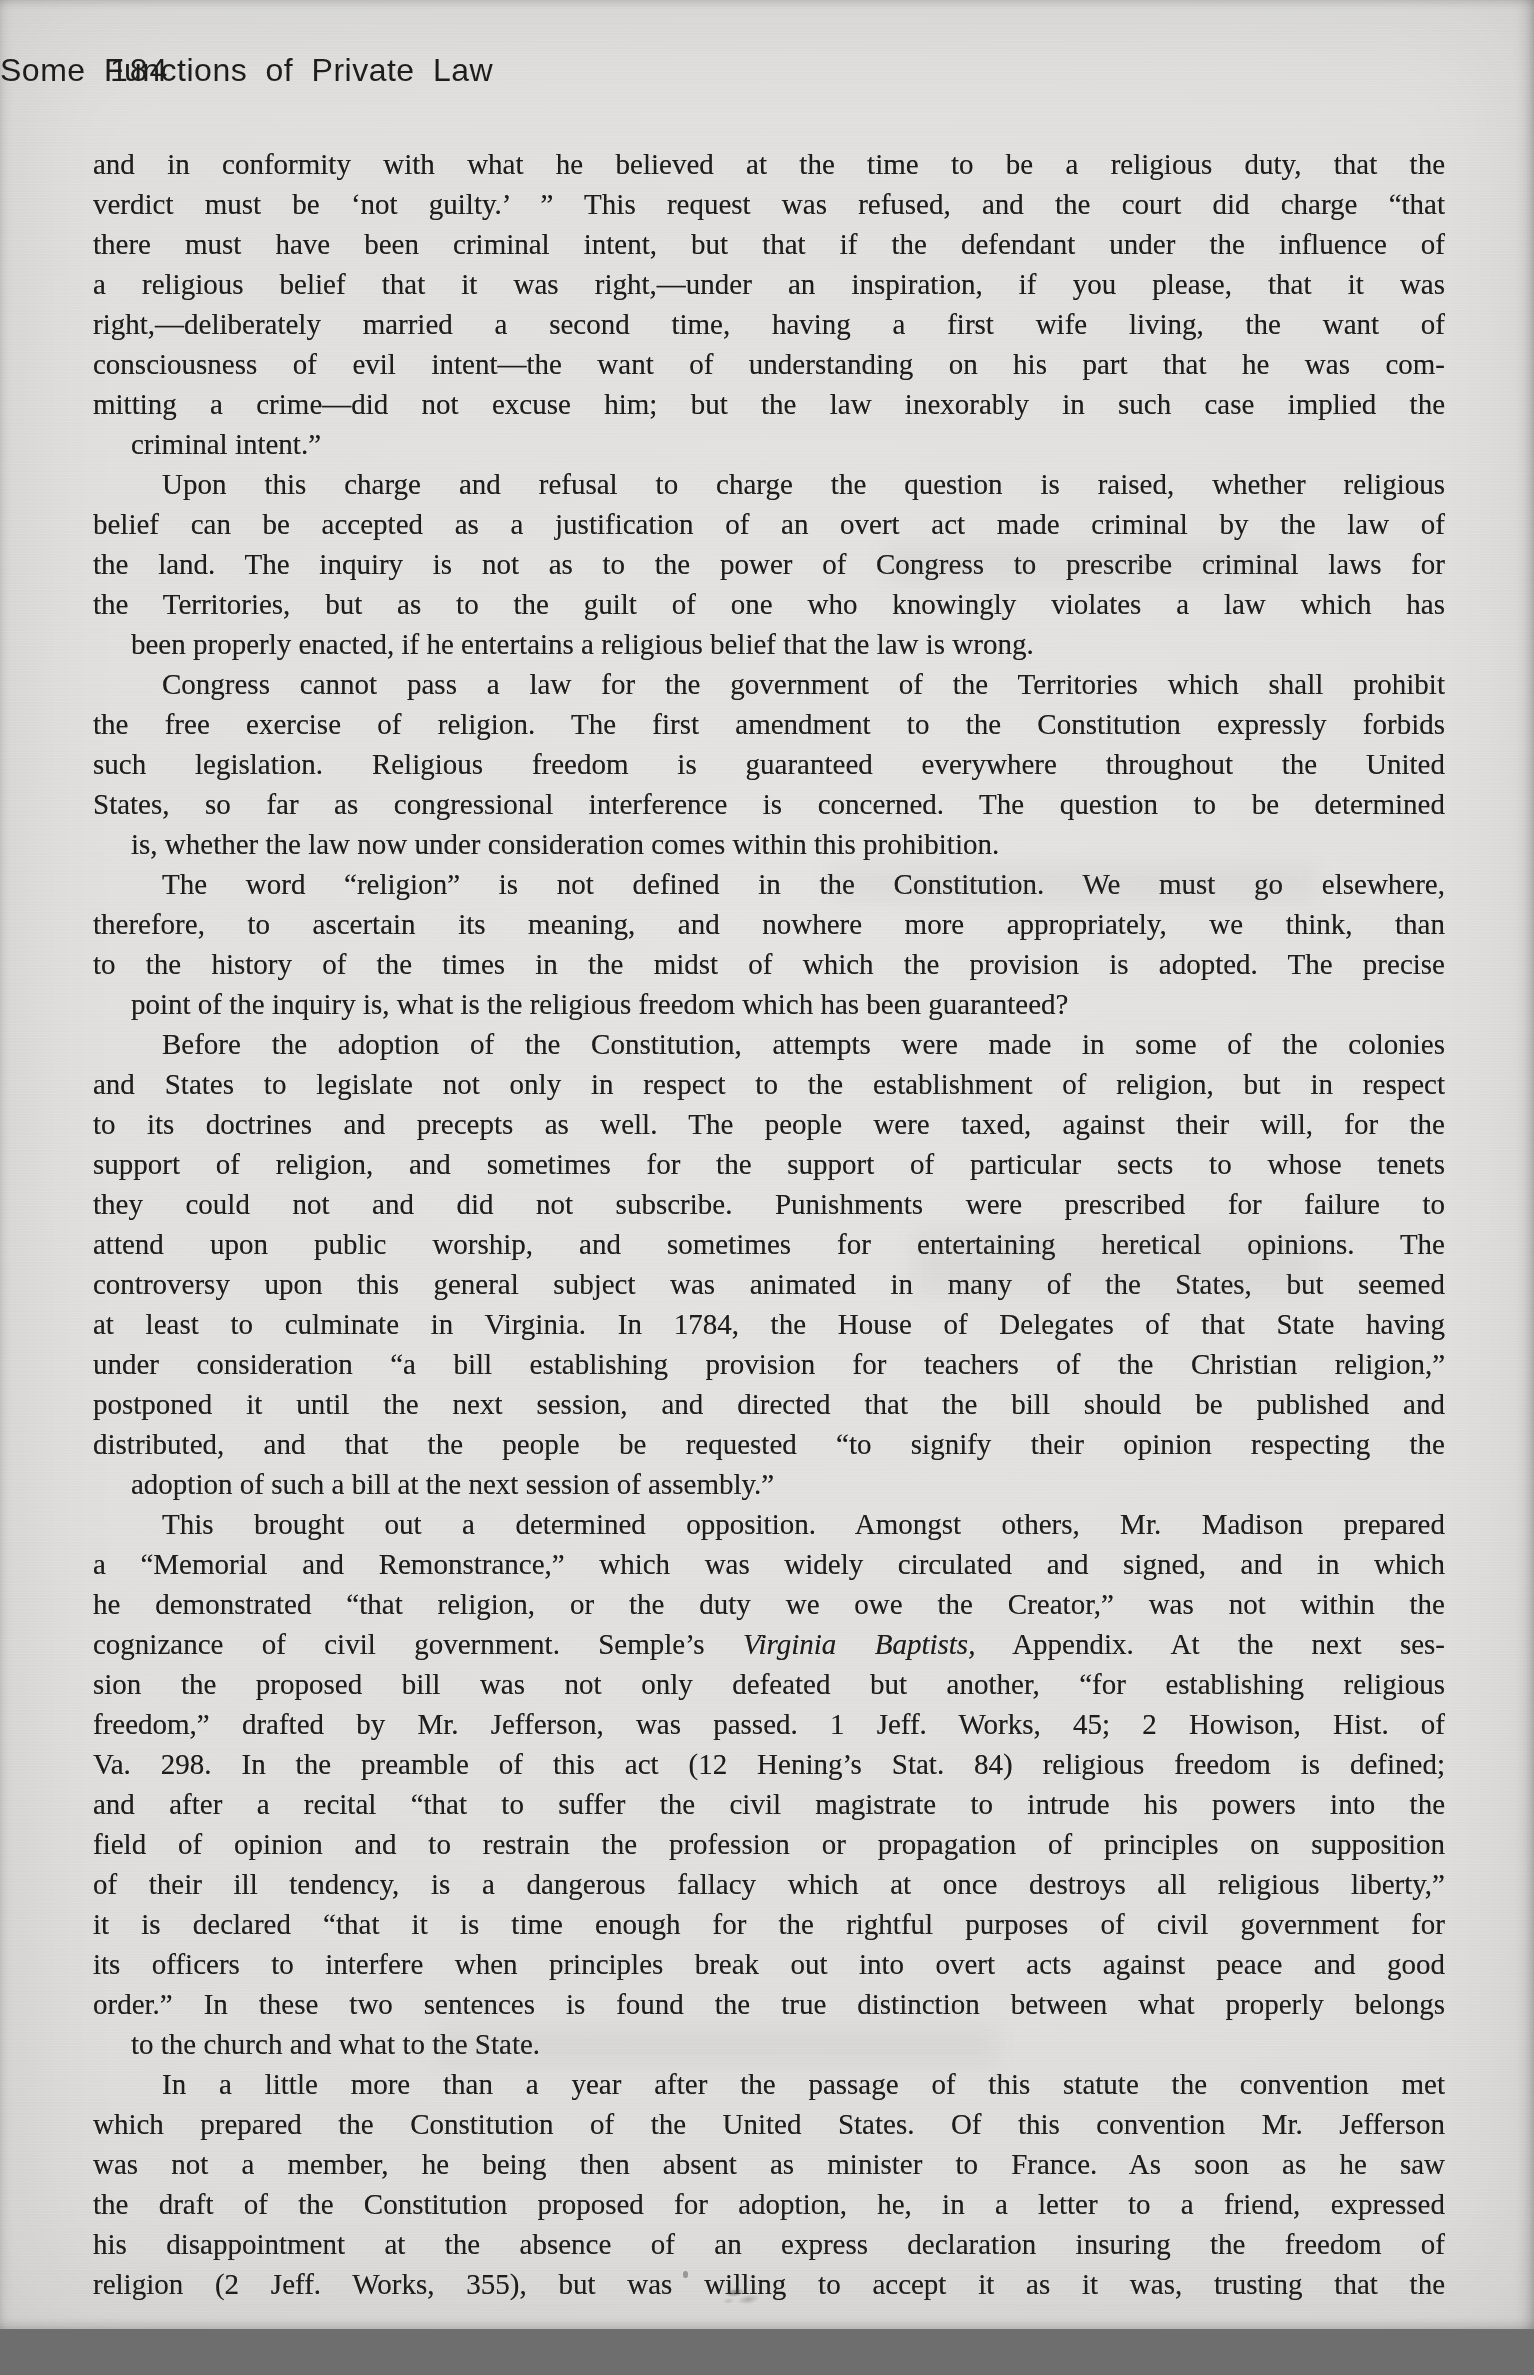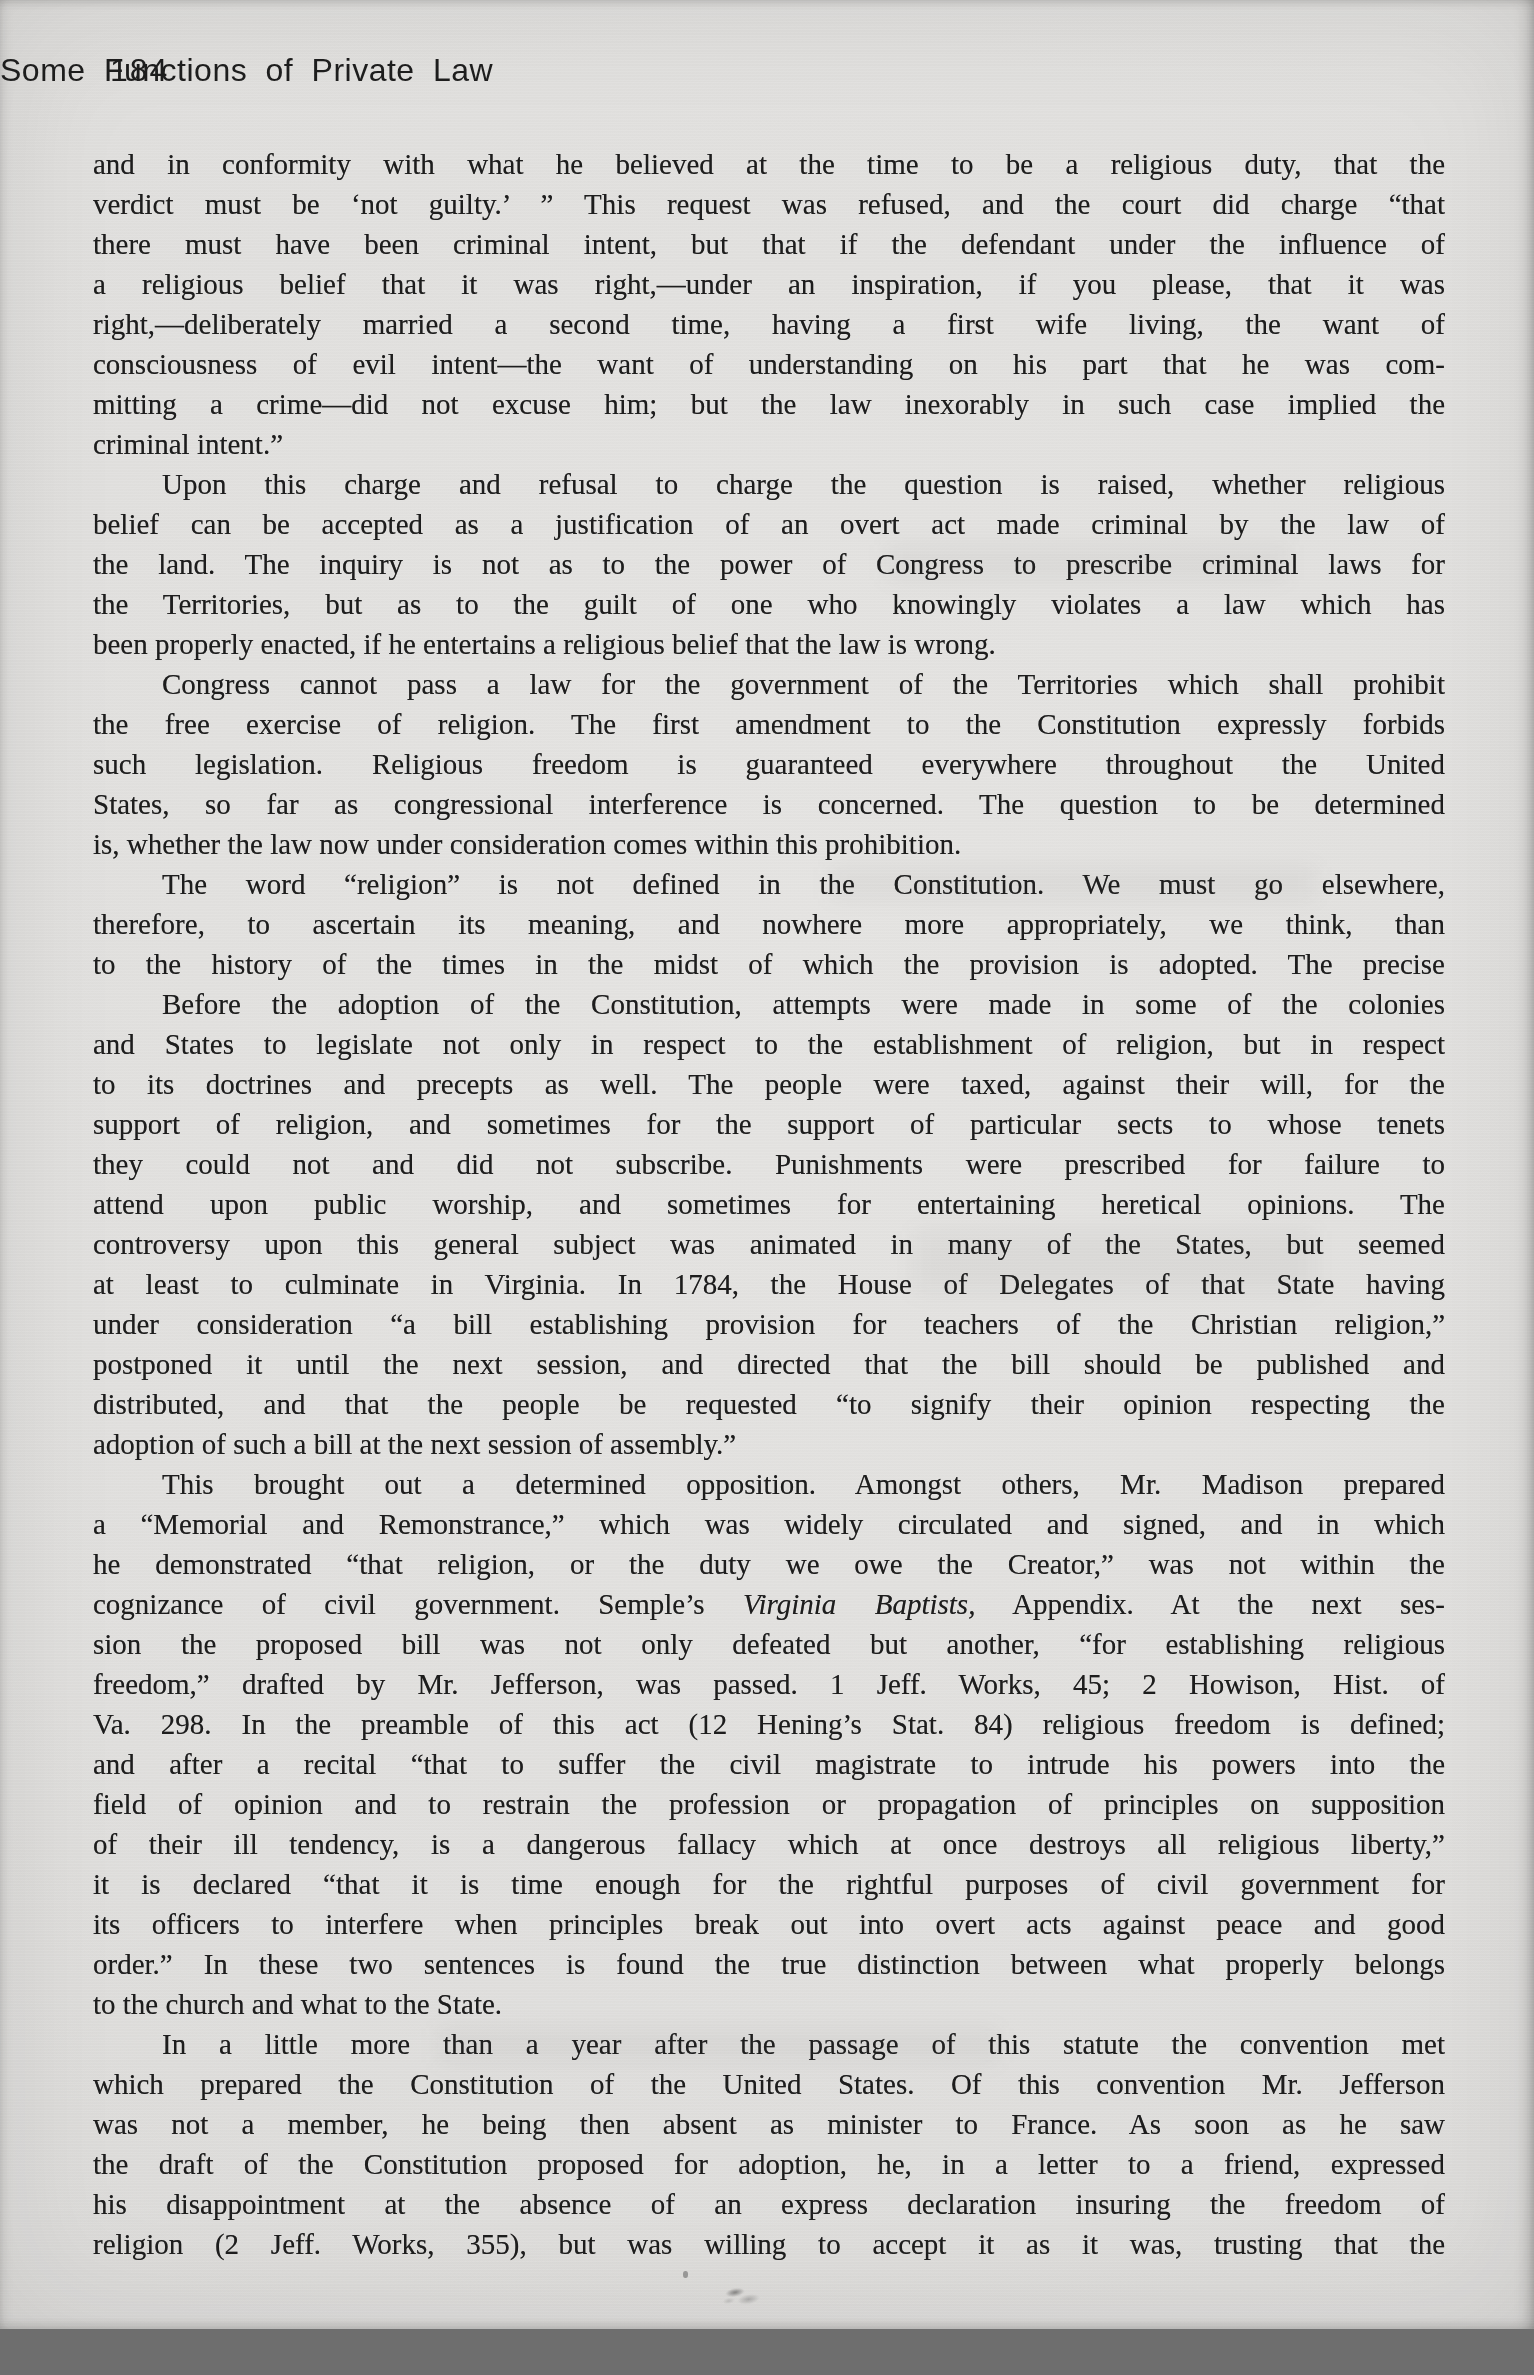--- a/index.html
+++ b/index.html
@@ -34,21 +34,21 @@
     position:absolute; left:0; right:0; text-align:left;
     letter-spacing:0.5px; word-spacing:0.28em;
   }
   .body-text {
     position:absolute; left:93px; top:144px; width:1352px;
     font-size:29px; line-height:40px;
     color:var(--ink,#1d1d1d);
     text-shadow:0 0 0.6px rgba(30,30,30,0.55);
   }
   .line { text-align:justify; text-align-last:justify; }
-  .line.lastleft { text-align-last:left; }
+  .line.lastleft { text-align-last:left;margin-left:38px; }
   .line.indent { text-indent:69px; }
   .it { font-style:italic; }
   .smudge { 
     position:absolute; left:720px; top:2284px; width:45px; height:24px;
     background:
       radial-gradient(ellipse 13px 5.6px at 35% 30%, rgba(55,55,55,0.55), rgba(55,55,55,0) 75%),
       radial-gradient(ellipse 15px 6.5px at 62% 68%, rgba(95,95,95,0.38), rgba(95,95,95,0) 75%),
       radial-gradient(ellipse 7.5px 3.7px at 18% 60%, rgba(110,110,110,0.28), rgba(110,110,110,0) 80%);
     filter:blur(0.7px); transform:rotate(-10deg);
   }
@@ -96,20 +96,21 @@
         <div class="line indent">Congress cannot pass a law for the government of the Territories which shall prohibit</div>
         <div class="line">the free exercise of religion. The first amendment to the Constitution expressly forbids</div>
         <div class="line">such legislation. Religious freedom is guaranteed everywhere throughout the United</div>
         <div class="line">States, so far as congressional interference is concerned. The question to be determined</div>
         <div class="line lastleft">is, whether the law now under consideration comes within this prohibition.</div>
       </div>
       <div>
         <div class="line indent">The word “religion” is not defined in the Constitution. We must go elsewhere,</div>
         <div class="line">therefore, to ascertain its meaning, and nowhere more appropriately, we think, than</div>
         <div class="line">to the history of the times in the midst of which the provision is adopted. The precise</div>
+        <div class="line lastleft">point of the inquiry is, what is the religious freedom which has been guaranteed?</div>
       </div>
       <div>
         <div class="line indent">Before the adoption of the Constitution, attempts were made in some of the colonies</div>
         <div class="line">and States to legislate not only in respect to the establishment of religion, but in respect</div>
         <div class="line">to its doctrines and precepts as well. The people were taxed, against their will, for the</div>
         <div class="line">support of religion, and sometimes for the support of particular sects to whose tenets</div>
         <div class="line">they could not and did not subscribe. Punishments were prescribed for failure to</div>
         <div class="line">attend upon public worship, and sometimes for entertaining heretical opinions. The</div>
         <div class="line">controversy upon this general subject was animated in many of the States, but seemed</div>
         <div class="line">at least to culminate in Virginia. In 1784, the House of Delegates of that State having</div>

